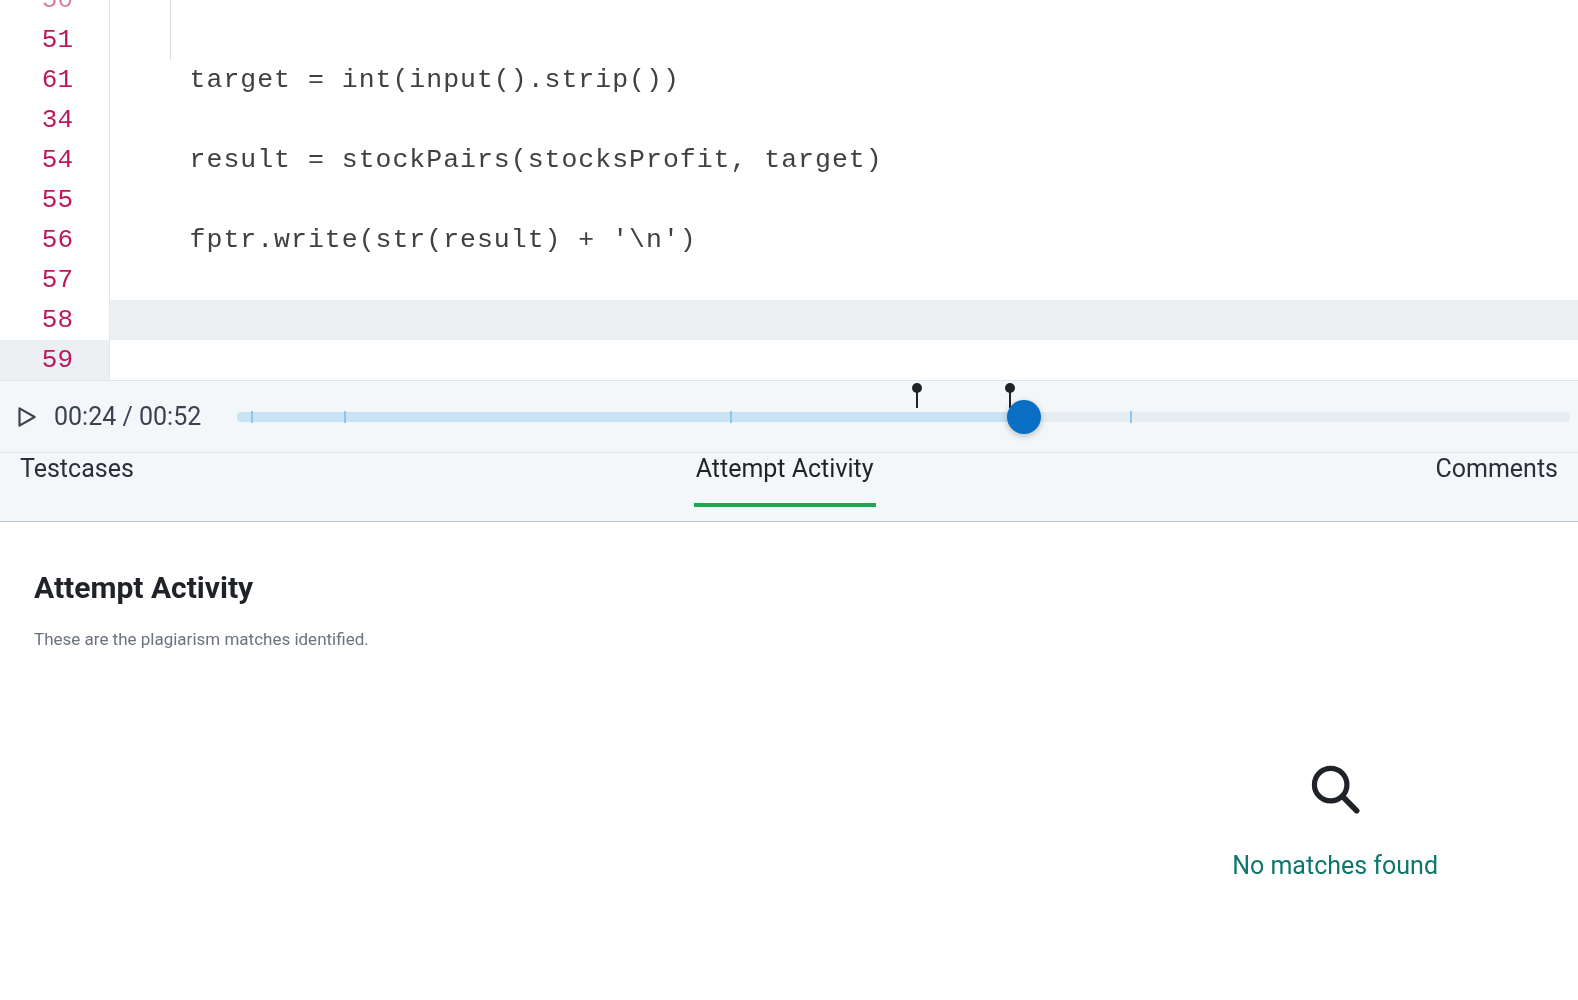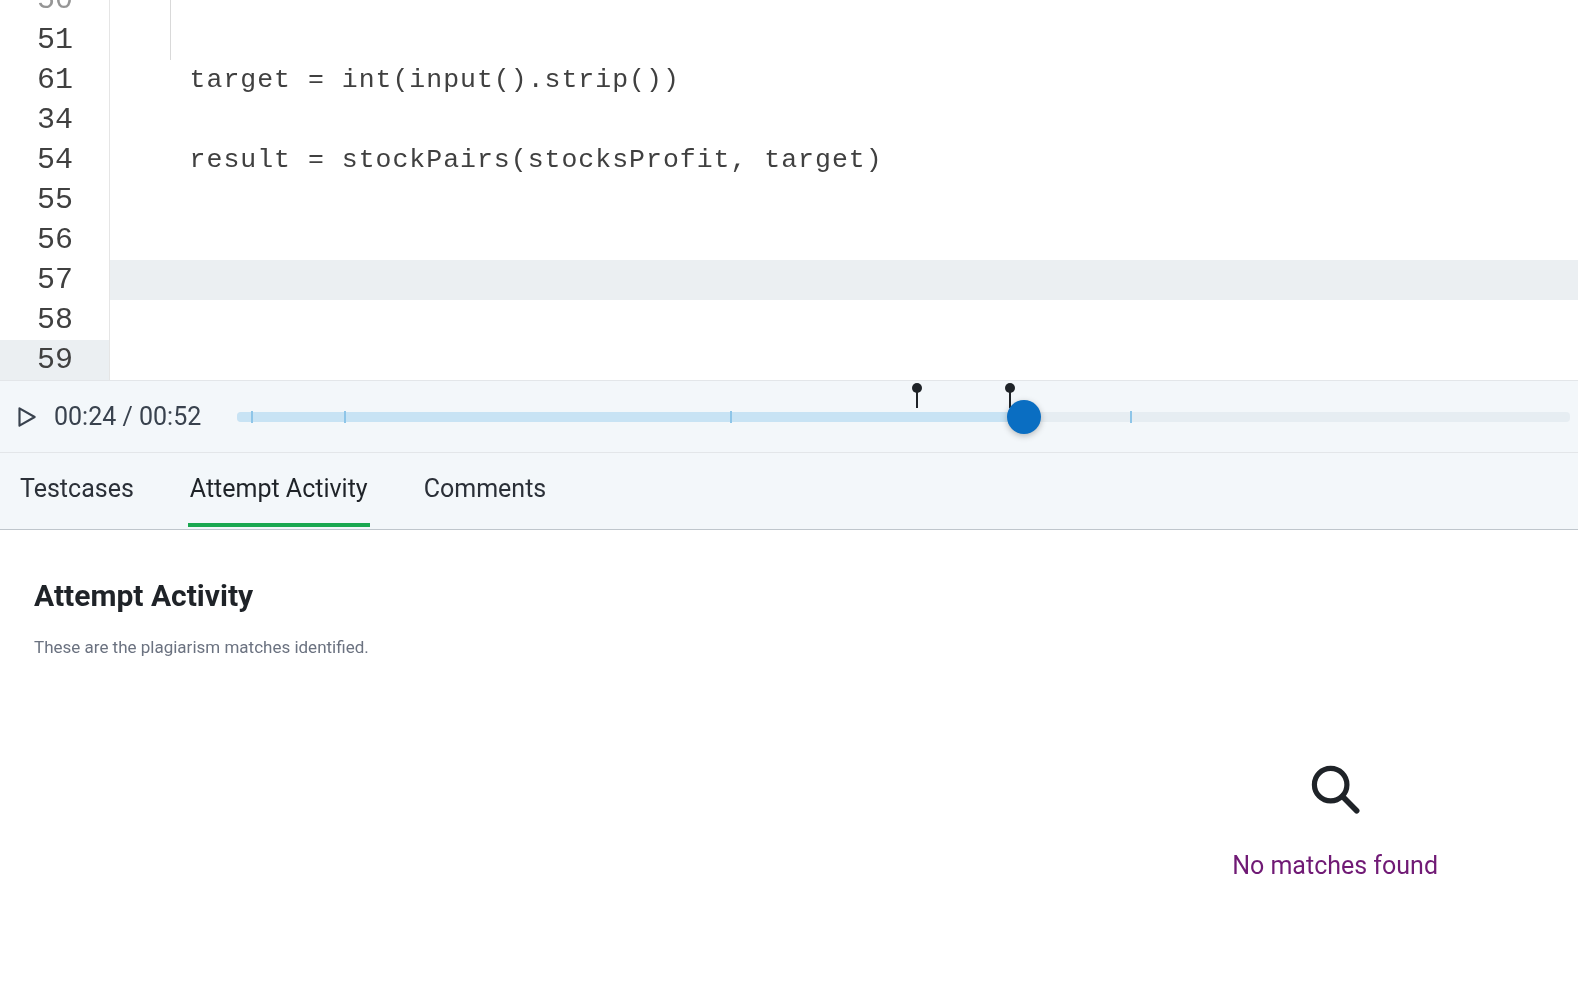--- a/index.html
+++ b/index.html
@@ -21,23 +21,23 @@
       background: #fff;
       padding: 0;
       user-select: none;
       text-align: right;
       border-right: 1px solid #e5e5e5;
       min-width: 110px;
     }
     .gutter-line {
       height: 40px;
       line-height: 40px;
-      color: #404040;
+      color: #be185d;
       font-family: "Courier New", Courier, monospace;
-      font-size: 30px;
+      font-size: 26px;
       padding-right: 36px;
     }
     .code-body {
       flex: 1;
       position: relative;
     }
     .code-line {
       height: 40px;
       line-height: 40px;
       font-family: "Courier New", Courier, monospace;
@@ -145,23 +145,24 @@
       background: #0a6ec2;
       transform: translate(-50%, -50%);
       box-shadow: 0 2px 6px rgba(0,0,0,0.25);
     }
     .tabs-bar {
       display: flex;
       align-items: flex-end;
       background: #f3f7fa;
       border-top: 1px solid #e3e6e9;
       border-bottom: 1px solid #bfc6cc;
-      padding: 2px 18px;
-      height: 78px;
+      padding: 14px 18px;
+      height: 70px;
       gap: 52px;
+      justify-content: space-between;
     }
     .tab {
       font-size: 25px;
       color: #2b3038;
       padding: 22px 2px 20px;
       cursor: pointer;
       border-bottom: 4px solid transparent;
     }
     .tab.active {
       color: #1f2328;
@@ -189,21 +190,21 @@
       flex-direction: column;
       align-items: center;
       gap: 36px;
     }
     .empty-state .magnify {
       width: 52px;
       height: 52px;
     }
     .empty-text {
       font-size: 25px;
-      color: #701a75;
+      color: #0f766e;
     }
     .container {
       position: relative;
       width: 1578px;
       height: 1000px;
       overflow: hidden;
     }
   </style>
 </head>
 <body>
@@ -224,20 +225,21 @@
       <div class="gutter-line code-highlight">59</div>
     </div>
     <div class="code-body">
       <div class="indent-guide"></div>
       <div class="code-line" style="height:20px"></div>
       <div class="code-line"></div>
       <div class="code-line">    target = int(input().strip())</div>
       <div class="code-line"></div>
       <div class="code-line">    result = stockPairs(stocksProfit, target)</div>
       <div class="code-line"></div>
+      <div class="code-line">    fptr.write(str(result) + '\n')</div>
       <div class="code-line"></div>
       <div class="code-line code-highlight"></div>
     </div>
   </div>
 
   <div class="playback-bar">
     <div class="play-btn">
       <svg viewBox="0 0 24 24">
         <path d="M6 4 L20 12 L6 20 Z" fill="none" stroke="#39424e" stroke-width="2" stroke-linejoin="round" stroke-linecap="round"></path>
       </svg>

